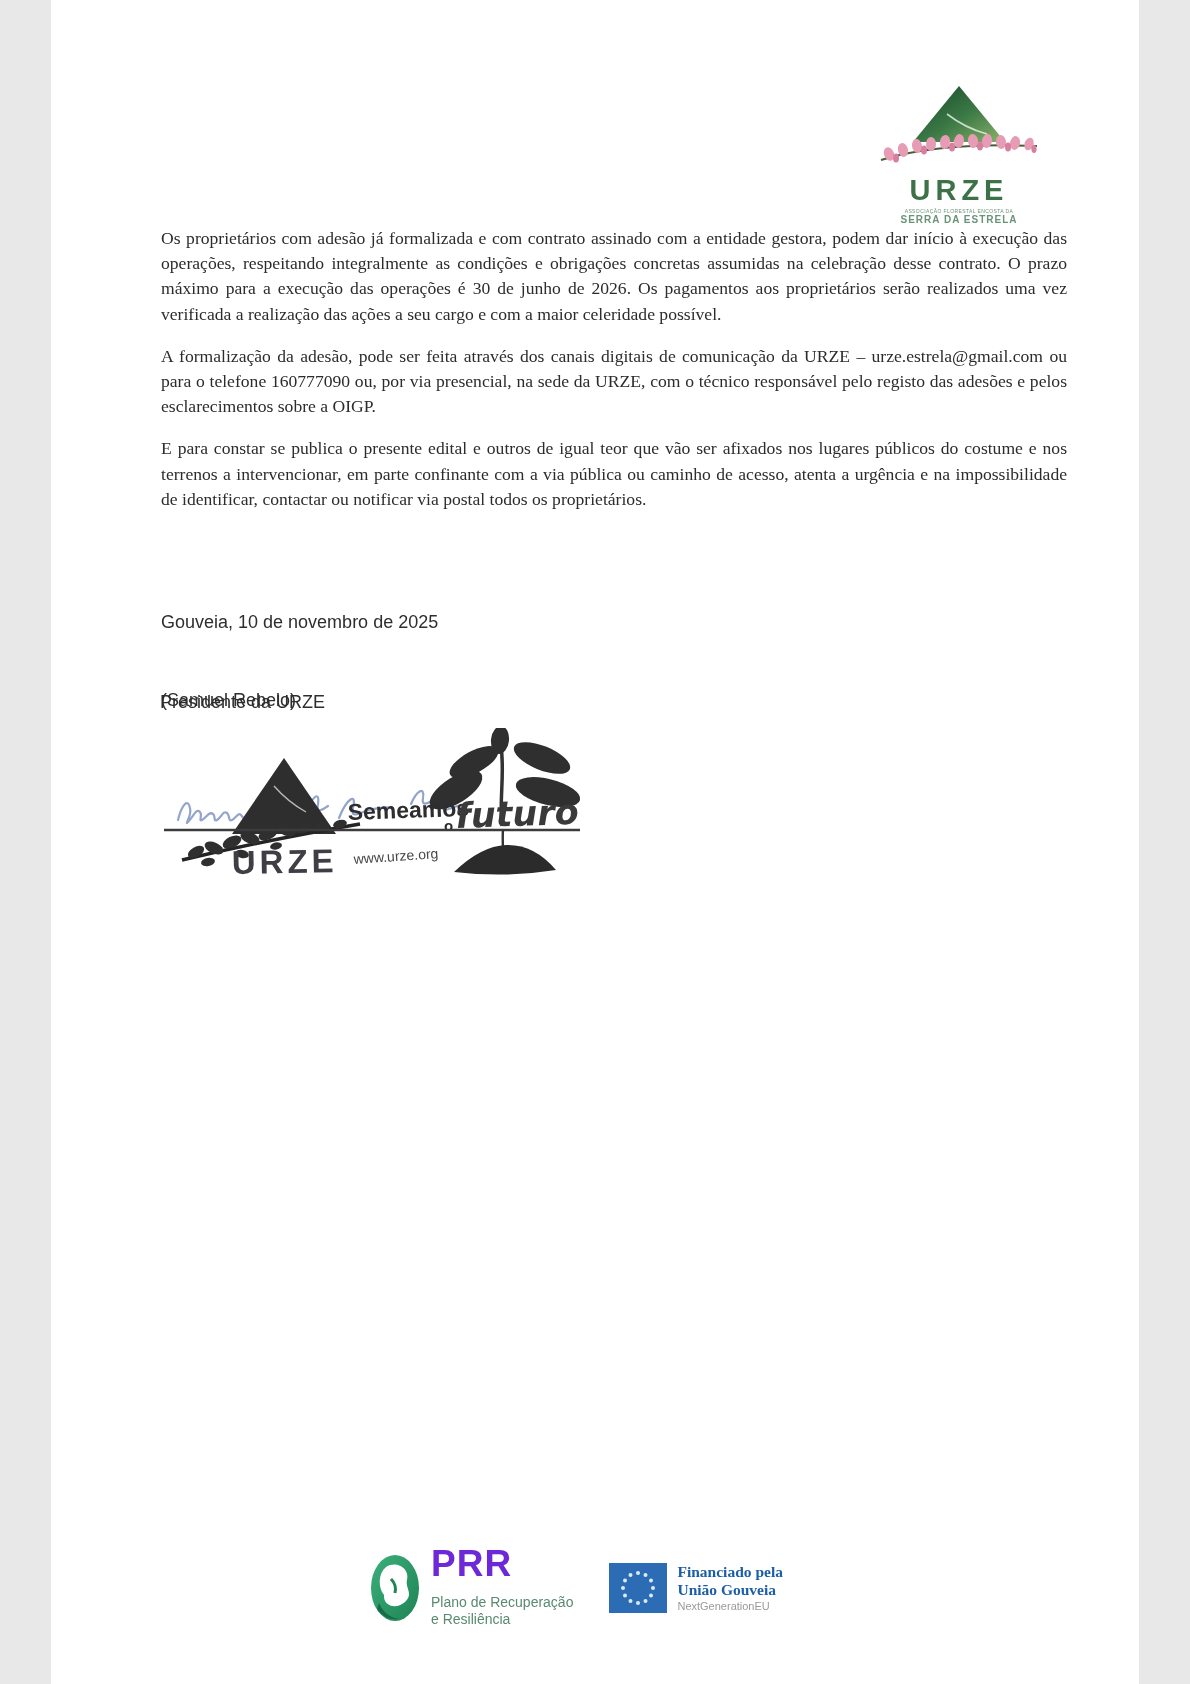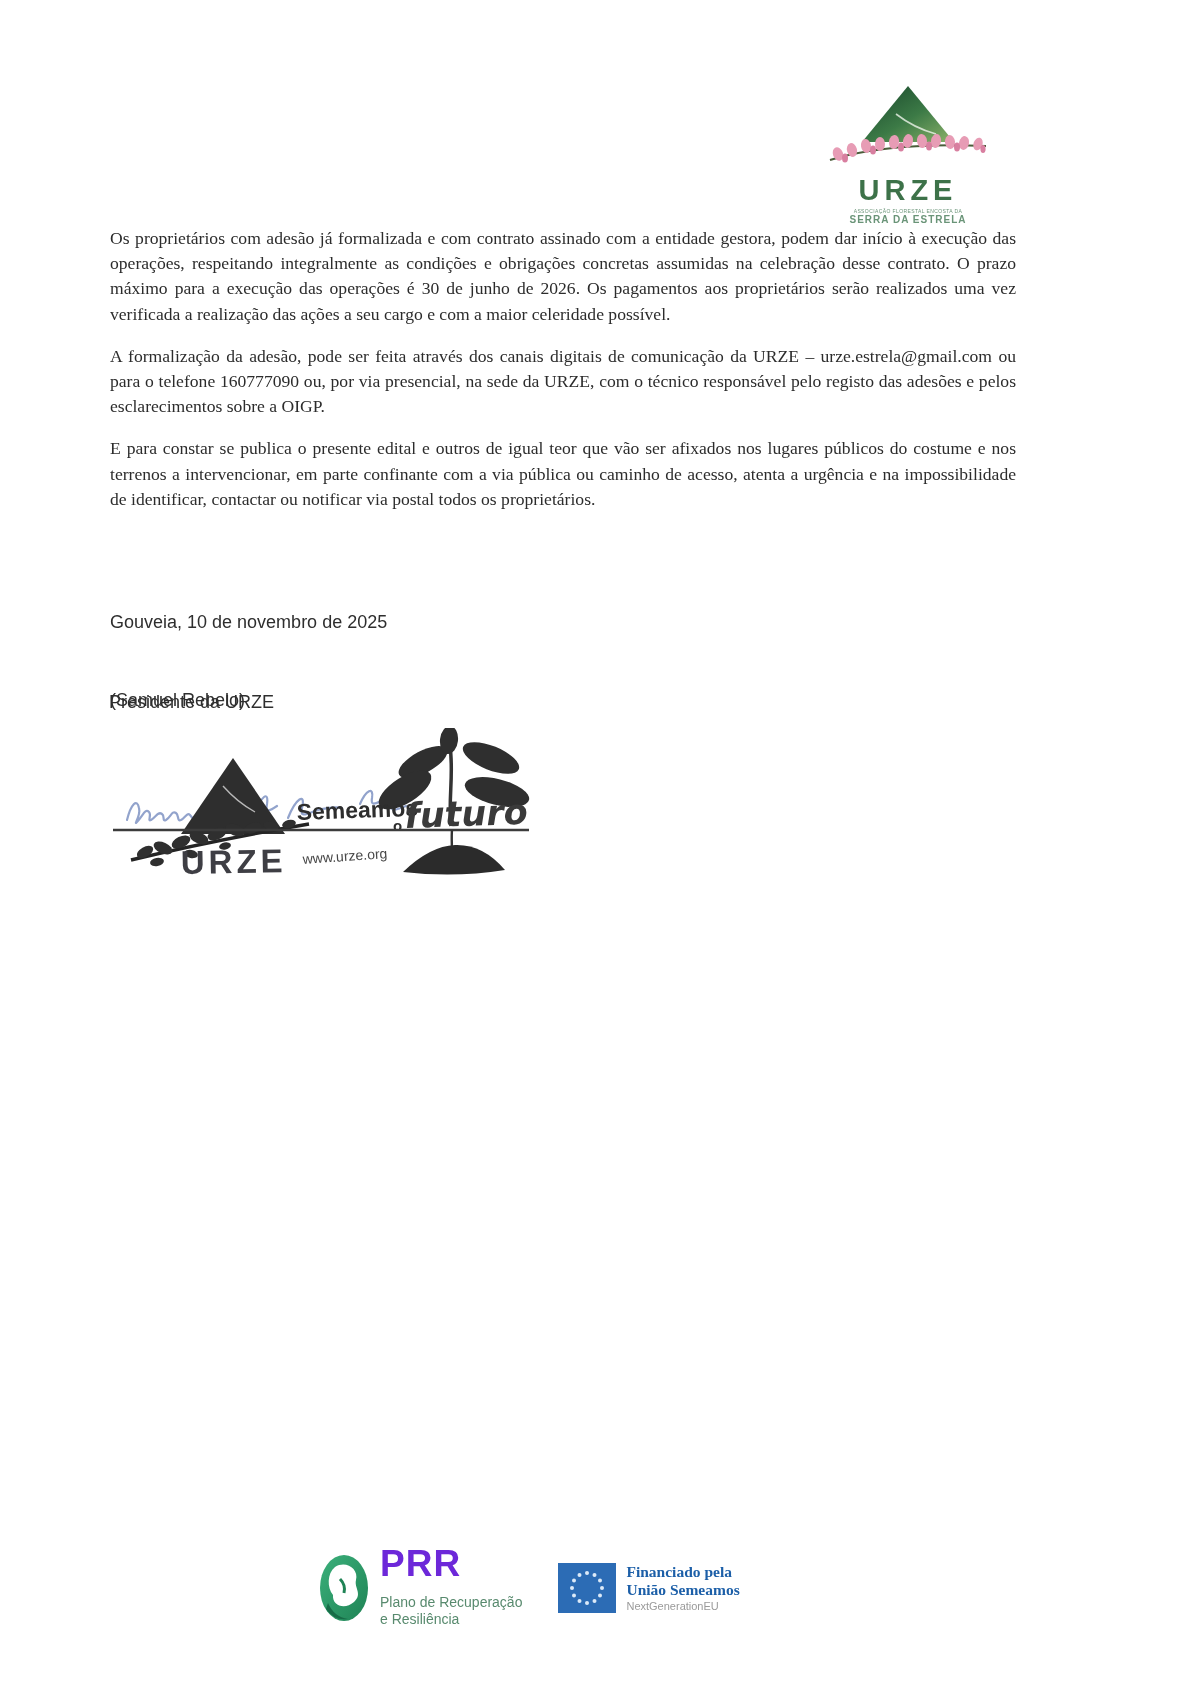--- a/index.html
+++ b/index.html
@@ -1,17 +1,17 @@
 <!DOCTYPE html>
 <html><head>
 <meta charset="utf-8">
 <style>
   html,body { margin:0; padding:0; background:#e8e8e8; }
   .page {
-    position:relative; width:1190px; height:1684px; margin:0 auto;
+    position:relative; width:1088px; height:1684px; margin:0 auto;
     background:#ffffff; overflow:hidden;
     font-family:"Liberation Sans", sans-serif; color:#2e2e2e;
   }
 
   
   .header-logo { position:absolute; left:818px; top:84px; width:180px; text-align:center; }
   .header-logo .logo-title {
     margin-top:2px; font-size:29px; font-weight:bold; letter-spacing:5px;
     color:#3d7249; font-family:"Liberation Sans", sans-serif;
   }
@@ -193,19 +193,19 @@
           <circle cx="29" cy="40" r="2"></circle>
           <circle cx="21.5" cy="38" r="2"></circle>
           <circle cx="16" cy="32.5" r="2"></circle>
           <circle cx="14" cy="25" r="2"></circle>
           <circle cx="16" cy="17.5" r="2"></circle>
           <circle cx="21.5" cy="12" r="2"></circle>
         </g>
       </svg>
       <div class="eu-text">
         <div class="eu-blue">Financiado pela</div>
-        <div class="eu-blue">União Semeamos</div>
+        <div class="eu-blue">União Gouveia</div>
         <div class="eu-gray">NextGenerationEU</div>
       </div>
     </div>
 
   </div>
 </div>
 
 </body></html>

